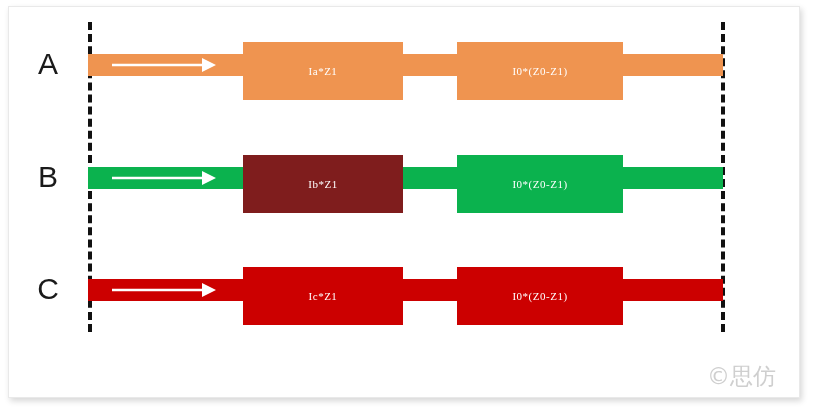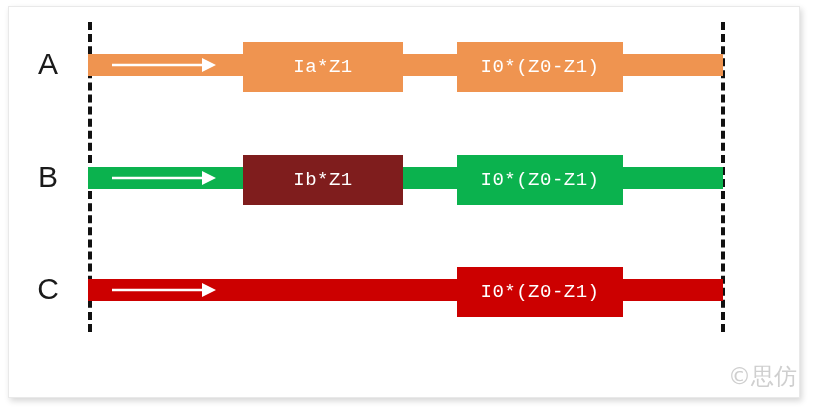--- a/index.html
+++ b/index.html
@@ -63,27 +63,27 @@
   .bar {
     position: absolute;
     left: 88px;
     width: 635px;
     height: 22px;
   }
 
   
   .block {
     position: absolute;
-    height: 50px;
+    height: 58px;
     display: flex;
     align-items: center;
     justify-content: center;
     color: #ffffff;
-    font-family: Liberation Mono, monospace;
-    font-size: 19px;
+    font-family: Liberation Serif, serif;
+    font-size: 11px;
     letter-spacing: 0.5px;
     white-space: nowrap;
   }
   .block.b1 { left: 243px; width: 160px; }
   .block.b2 { left: 457px; width: 166px; }
 
   
   .arrow-wrap {
     position: absolute;
     left: 112px;
@@ -99,21 +99,21 @@
   .row .arrow-wrap { top: 12px; }
   .row .phase-label { top: 7px; }
 
   #rowA { top: 42px; }
   #rowB { top: 155px; }
   #rowC { top: 267px; }
 
   
   .watermark {
     position: absolute;
-    right: 19px;
+    right: 40px;
     bottom: 22px;
     text-align: center;
     color: #cfcfcf;
     font-size: 23px;
     line-height: 29px;
     font-family: "DejaVu Sans", sans-serif;
     user-select: none;
   }
 </style>
 </head>
@@ -168,20 +168,21 @@
 
       <div class="bar" id="barC" style="background: rgb(204, 0, 0);"></div>
 
       <div class="arrow-wrap">
         <svg width="105" height="22" viewBox="0 0 105 22">
           <line x1="0" y1="11" x2="92" y2="11" stroke="#ffffff" stroke-width="2.5"></line>
           <polygon points="90,4 104,11 90,18" fill="#ffffff"></polygon>
         </svg>
       </div>
 
+      <div class="block b1" id="blockC1" style="background: rgb(204, 0, 0);">Ic*Z1</div>
 
       <div class="block b2" id="blockC2" style="background: rgb(204, 0, 0);">I0*(Z0-Z1)</div>
     </div>
 
     <div class="watermark" style="color: rgb(207, 207, 207);">
       <div>©思仿</div>
     </div>
 
   </div>
 </div>

